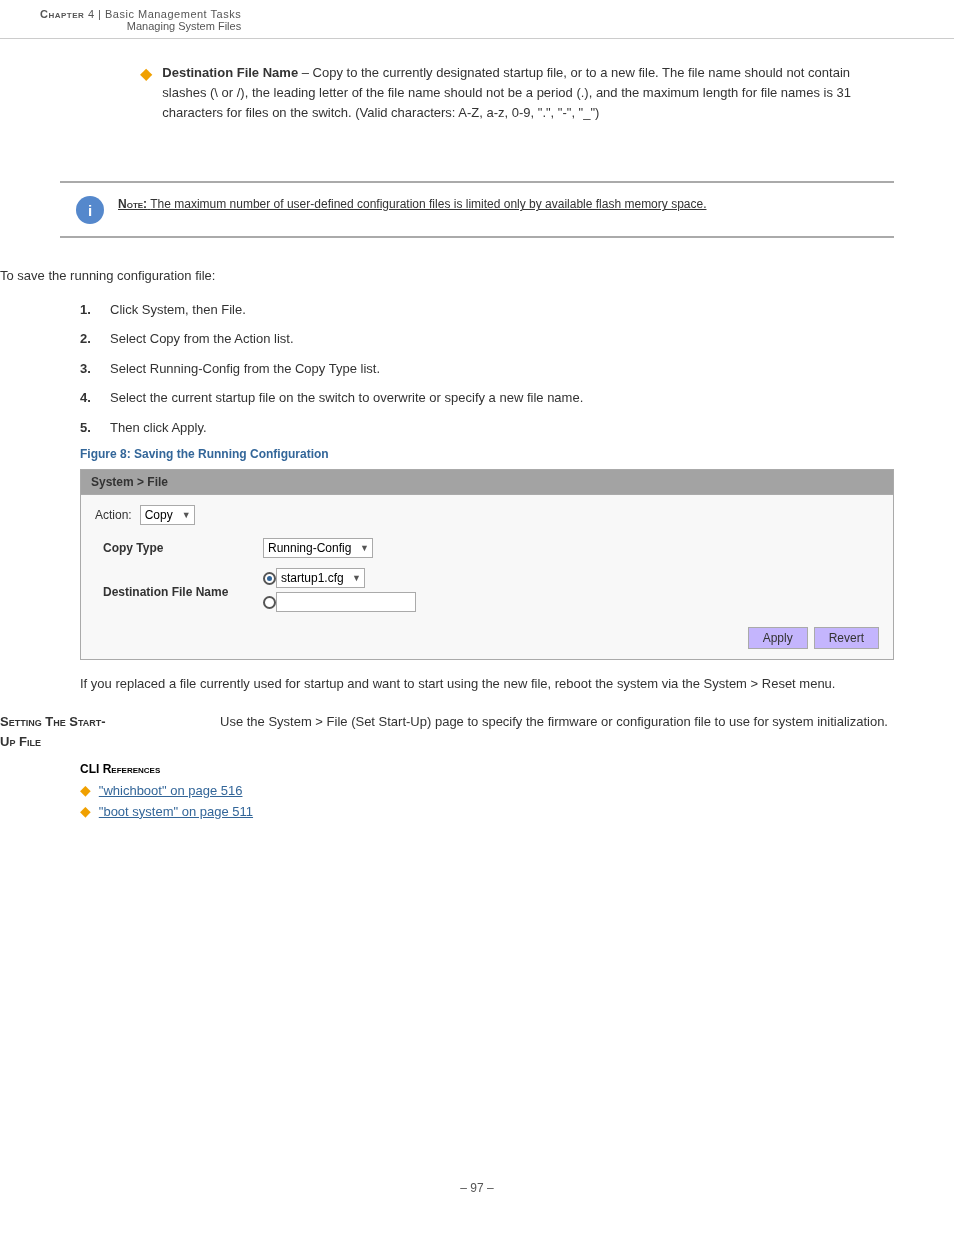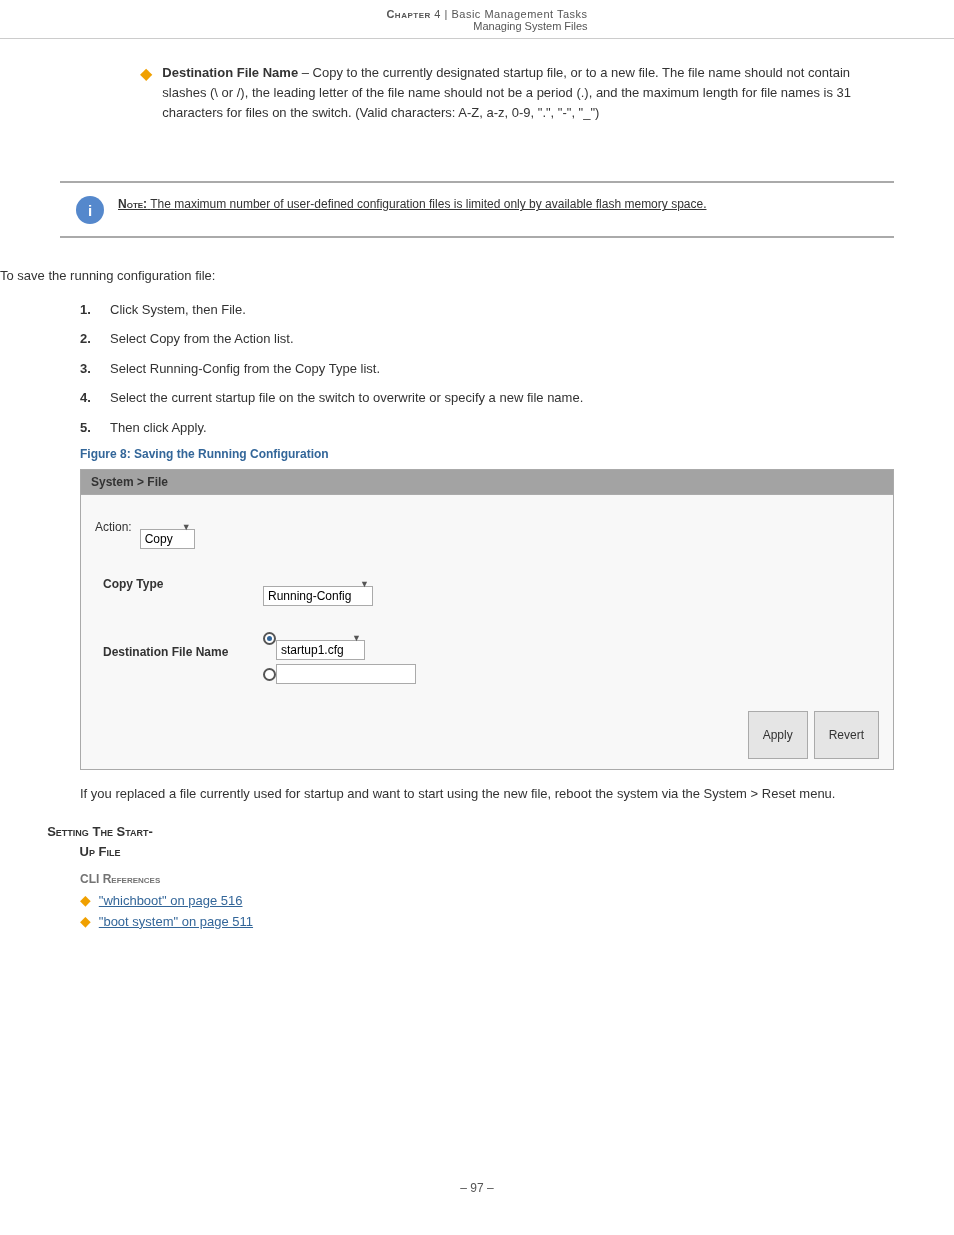--- a/index.html
+++ b/index.html
@@ -15,21 +15,21 @@
       width: 954px;
       min-height: 1235px;
       padding: 0;
       position: relative;
     }
     
     .page-header {
       border-bottom: 1px solid #ccc;
       padding: 8px 20px 6px 40px;
       display: flex;
-      justify-content: center;
+      justify-content: flex-start;
       align-items: flex-start;
     }
     .header-right {
       text-align: right;
       font-size: 11px;
       color: #333;
     }
     .header-chapter {
       font-size: 11px;
       color: #555;
@@ -175,21 +175,20 @@
     .ui-select-wrap {
       position: relative;
       display: inline-block;
     }
     .ui-select-wrap select {
       border: 1px solid #aaa;
       background: #fff;
       font-size: 12px;
       padding: 2px 20px 2px 4px;
       appearance: none;
-      margin-top: 24px;
       -webkit-appearance: none;
     }
     .ui-select-wrap::after {
       content: "▼";
       font-size: 9px;
       position: absolute;
       right: 4px;
       top: 50%;
       transform: translateY(-50%);
       pointer-events: none;
@@ -242,26 +241,25 @@
       width: 140px;
     }
     .ui-buttons {
       display: flex;
       justify-content: flex-end;
       gap: 6px;
       margin-top: 6px;
     }
     .ui-btn {
       border: 1px solid #aaa;
-      background: #e5e5e5;
-      padding: 16px 14px;
+      background: #c4b5fd;
+      padding: 3px 14px;
       font-size: 12px;
       cursor: pointer;
       color: #333;
-      margin-top: 12px;
     }
     
     .post-text {
       padding-left: 80px;
       font-size: 13px;
       line-height: 1.5;
       margin-top: 10px;
       margin-bottom: 18px;
     }
     
@@ -272,38 +270,38 @@
       margin-bottom: 8px;
     }
     .side-label {
       width: 220px;
       min-width: 220px;
       font-variant: small-caps;
       font-weight: bold;
       font-size: 13px;
       color: #333;
       line-height: 1.55;
-      text-align: center;
+      text-align: left;
       padding-right: 20px;
     }
     .side-content {
       flex: 1;
       font-size: 13px;
       line-height: 1.55;
     }
     
     .cli-section {
       padding-left: 80px;
       margin-top: 10px;
     }
     .cli-heading {
       font-size: 12px;
       font-variant: small-caps;
       font-weight: bold;
-      color: #737373;
+      color: #000000;
       margin-bottom: 6px;
     }
     .cli-list {
       list-style: none;
       padding-left: 0;
     }
     .cli-list li {
       display: flex;
       align-items: center;
       margin-bottom: 5px;
@@ -452,20 +450,23 @@
 
     <div class="post-text">If you replaced a file currently used for startup and want to start using the new file, reboot the system via the System &gt; Reset menu.</div>
 
   </div>
 
   <div class="side-section">
     <div class="side-label">
       <span>Setting The Start-</span><br>
       <span>Up File</span>
     </div>
+    <div class="side-content">
+      <div>Use the System &gt; File (Set Start-Up) page to specify the firmware or configuration file to use for system initialization.</div>
+    </div>
   </div>
 
   <div class="cli-section">
     <div class="cli-heading">CLI References</div>
     <ul class="cli-list">
       <li>
         <span class="cli-diamond">◆</span>
         <span class="cli-link">"whichboot" on page 516</span>
       </li>
       <li>

